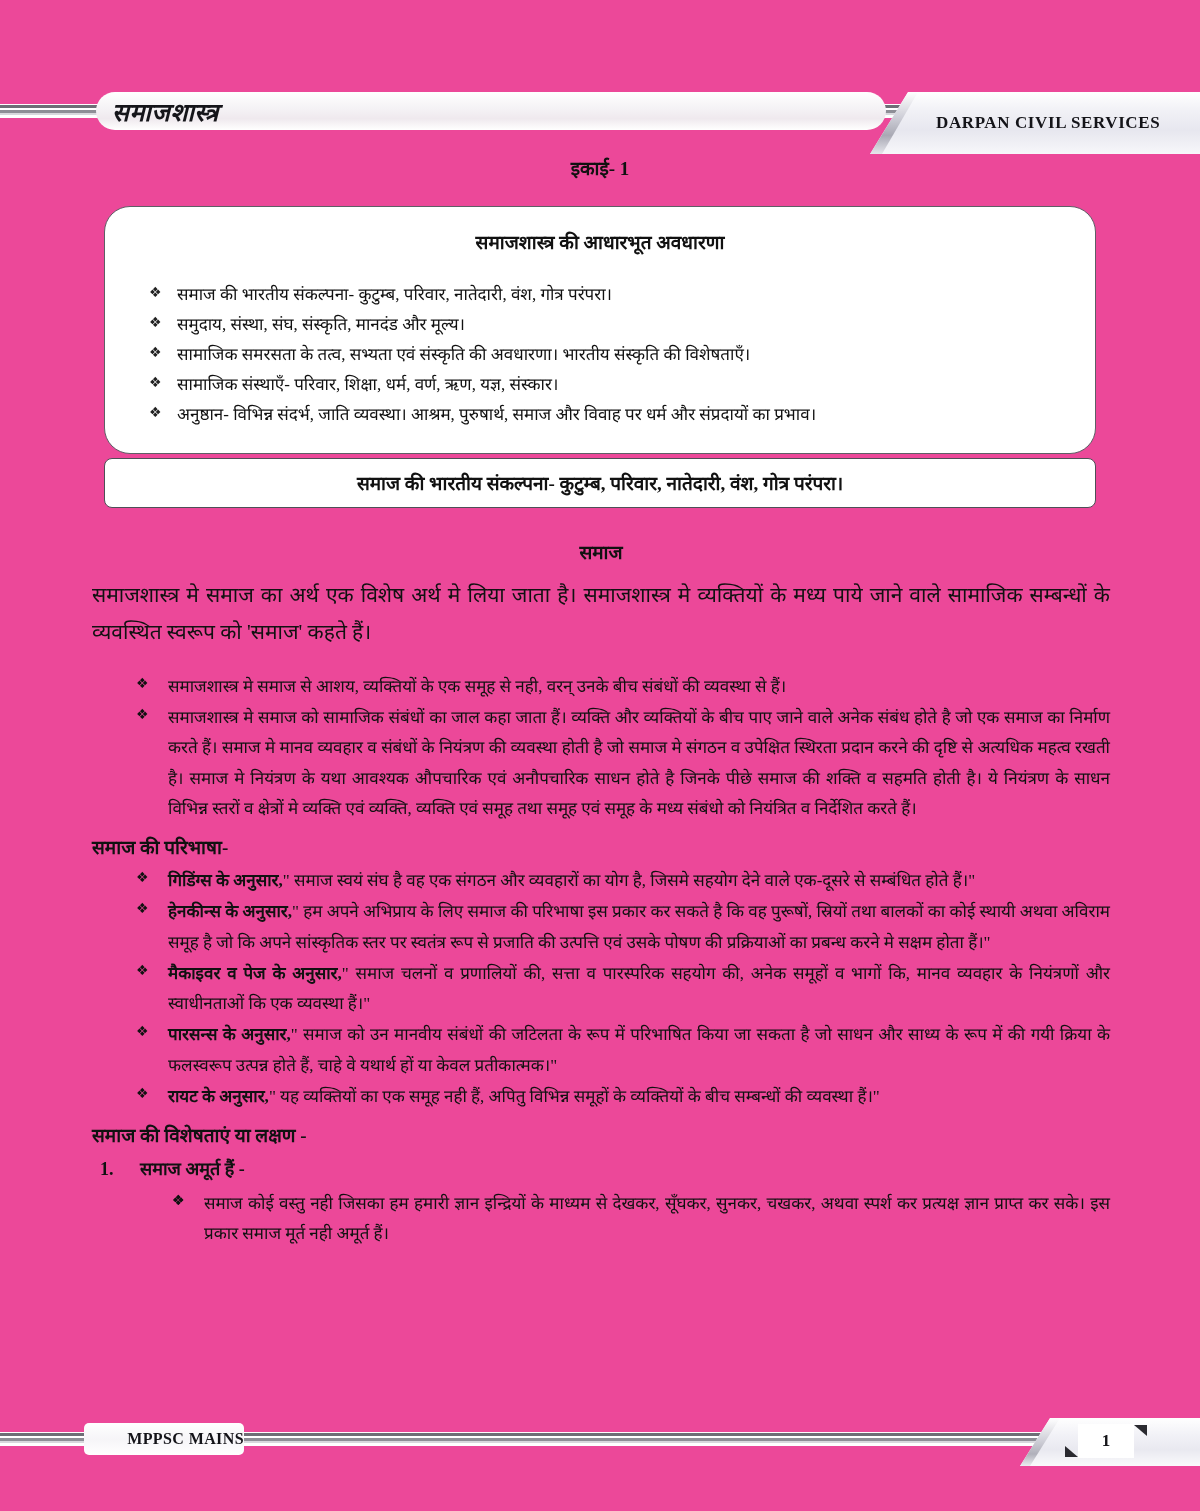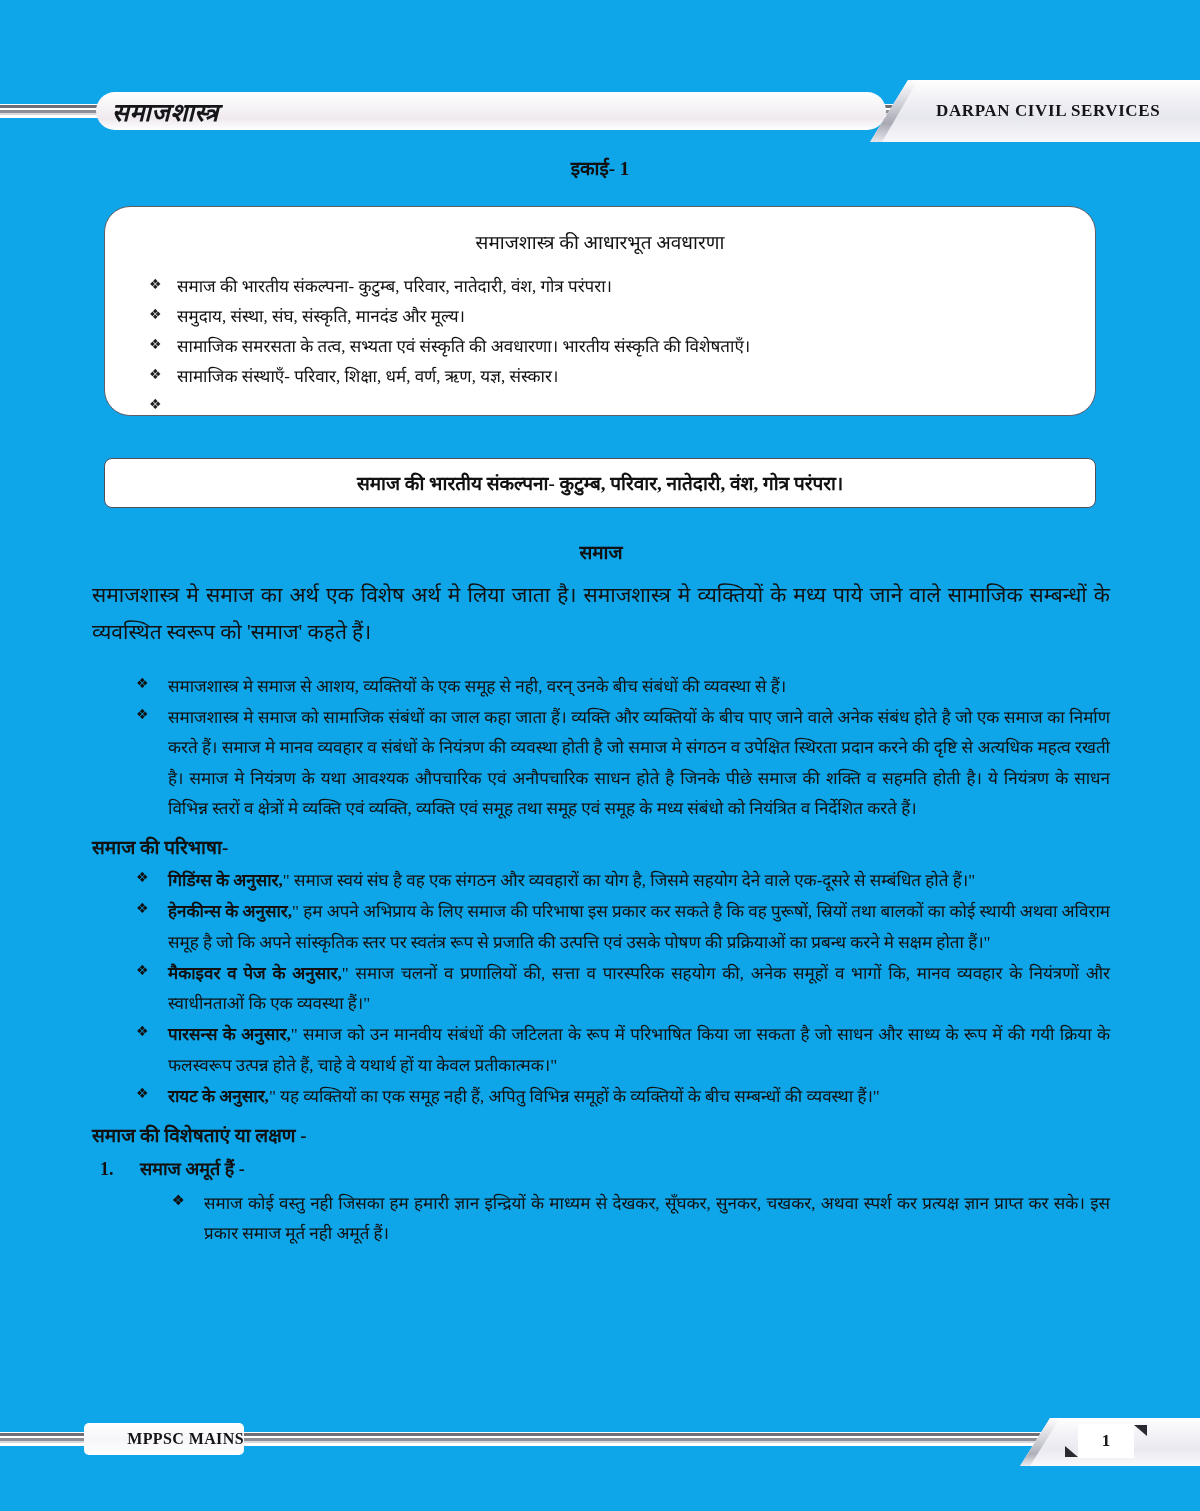--- a/index.html
+++ b/index.html
@@ -14,21 +14,21 @@
     position: relative;
     font-family: "Liberation Serif", "DejaVu Serif", serif;
     color: #111111;
     overflow: hidden;
   }
 
   
   .page {
     position: absolute;
     inset: 0;
-    background: #0ea5e9;
+    background: #ec4899;
   }
 
   
   .header {
     position: absolute;
     left: 0;
     top: 76px;
     width: 1200px;
     height: 62px;
   }
@@ -64,21 +64,21 @@
     font-weight: bold;
     font-style: italic;
     letter-spacing: 0.5px;
     padding-left: 16px;
     color: #15151a;
     white-space: nowrap;
   }
   .header-brand {
     position: absolute;
     right: 0;
-    top: 4px;
+    top: 16px;
     width: 330px;
     height: 62px;
     background: linear-gradient(to bottom, #ffffff 0%, #f1f1f6 30%, #e7e7ef 62%, #f7f7fa 100%);
     clip-path: polygon(38px 0, 330px 0, 330px 62px, 0 62px);
     display: flex;
     align-items: center;
   }
   .header-brand-edge {
     position: absolute;
     left: 0;
@@ -117,22 +117,22 @@
     width: 992px;
     box-sizing: border-box;
     border: 1.6px solid #5e5e66;
     border-radius: 26px;
     padding: 22px 30px 22px 30px;
     background: #ffffff;
   }
   .syllabus-title {
     text-align: center;
     font-size: 19px;
-    font-weight: normal;
-    margin-bottom: 18px;
+    font-weight: bold;
+    margin-bottom: 26px;
   }
   .blist {
     list-style: none;
     margin: 0;
     padding: 0;
   }
   .blist li {
     position: relative;
     padding-left: 42px;
     font-size: 17px;
@@ -364,20 +364,21 @@
       <li>
         <span class="bullet">❖</span>
         <span>सामाजिक समरसता के तत्व, सभ्यता एवं संस्कृति की अवधारणा। भारतीय संस्कृति की विशेषताएँ।</span>
       </li>
       <li>
         <span class="bullet">❖</span>
         <span>सामाजिक संस्थाएँ- परिवार, शिक्षा, धर्म, वर्ण, ऋण, यज्ञ, संस्कार।</span>
       </li>
       <li>
         <span class="bullet">❖</span>
+        <span>अनुष्ठान- विभिन्न संदर्भ, जाति व्यवस्था। आश्रम, पुरुषार्थ, समाज और विवाह पर धर्म और संप्रदायों का प्रभाव।</span>
       </li>
     </ul>
   </div>
 
   <div class="section-box">समाज की भारतीय संकल्पना- कुटुम्ब, परिवार, नातेदारी, वंश, गोत्र परंपरा।</div>
 
   <div class="body-wrap">
 
     <div class="center-head">समाज</div>
 

